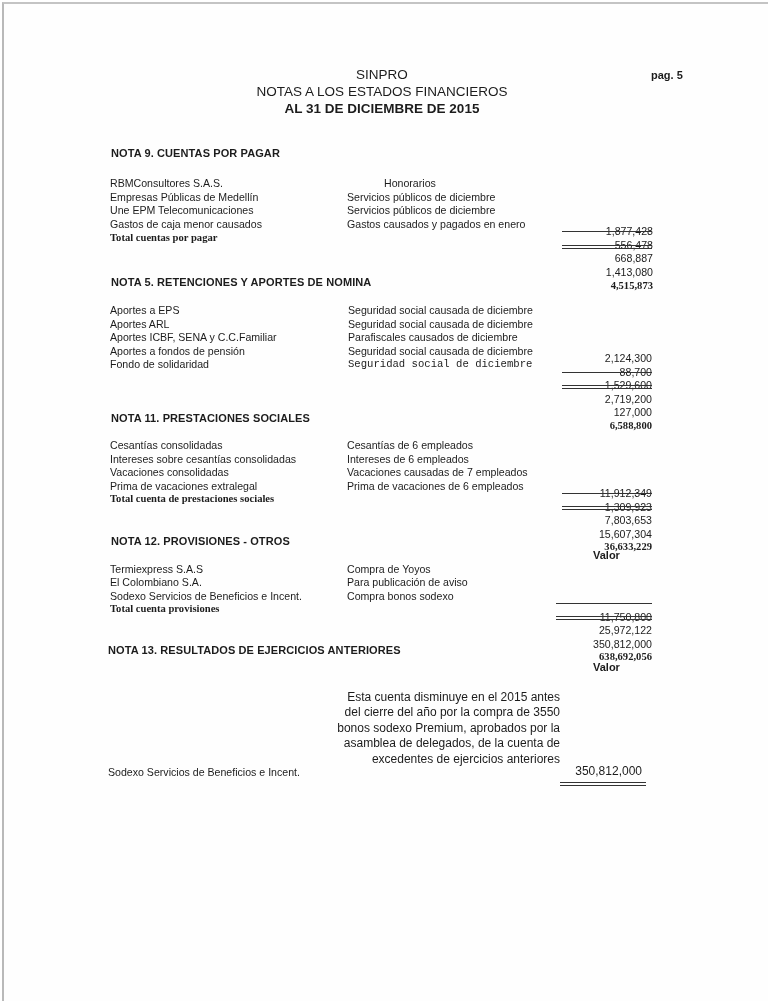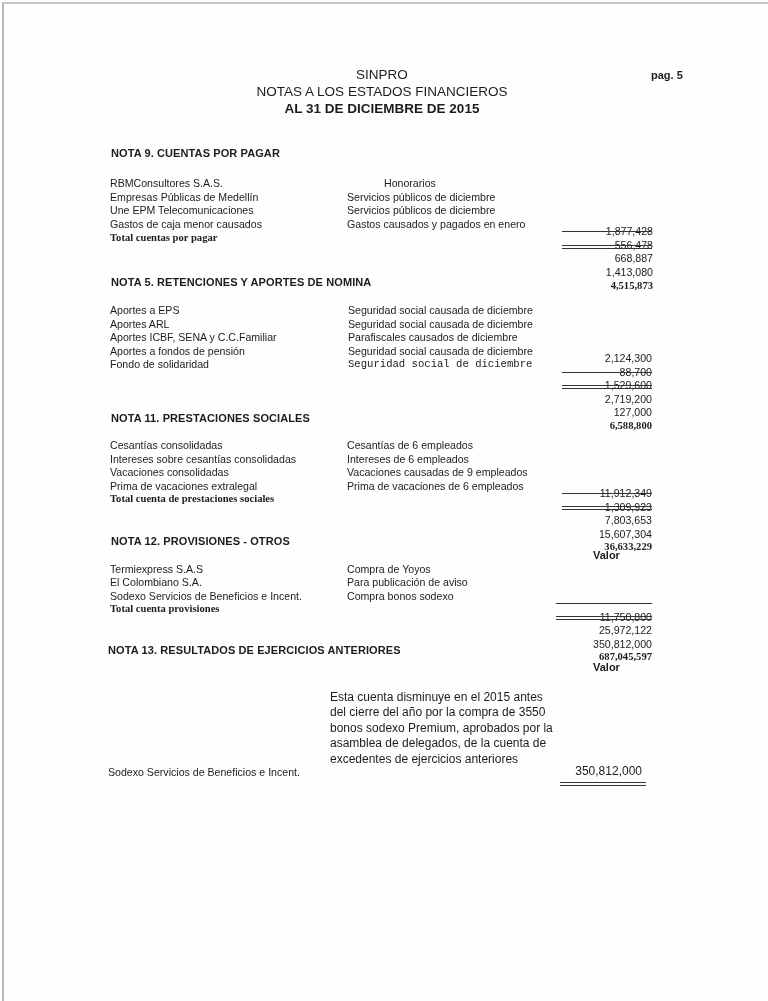--- a/index.html
+++ b/index.html
@@ -22,21 +22,21 @@
     .row { position: absolute; left: 110px; width: 540px; height: 14px; font-size: 10.6px; line-height: 14px; }
     .row .c1 { position: absolute; left: 0; }
     .row .c2 { position: absolute; left: 0; }
     .row .c3 { position: absolute; right: 0; text-align: right; margin-top: 48px; }
     .row.total { font-weight: bold; font-family: Liberation Serif, serif; }
     .line-single { position: absolute; border-top: 1.3px solid #333; }
     .line-double { position: absolute; border-top: 1.3px solid #333; height: 2px; border-bottom: 1.3px solid #333; }
     .valor-h { position: absolute; font-size: 11px; font-weight: bold; }
     .note13-text {
       position: absolute; left: 330px; width: 230px; top: 690px;
-      text-align: left; font-size: 12px; line-height: 15.4px; white-space: normal;
+      text-align: right; font-size: 12px; line-height: 15.4px; white-space: normal;
     }
     .note13-left { position: absolute; left: 108px; top: 766px; font-size: 10.6px; }
     .note13-amt { position: absolute; left: 561px; width: 81px; top: 764px; font-size: 12px; text-align: right; }
   </style>
 </head>
 <body>
 
 <div class="page"></div>
 
 <div class="hdr t1">SINPRO</div>
@@ -115,21 +115,21 @@
     <span class="c2" style="left:237px;">Cesantías de 6 empleados</span>
     <span class="c3" style="right:-2px;">11,912,349</span>
   </div>
   <div class="row" style="top:451.5px;">
     <span class="c1">Intereses sobre cesantías consolidadas</span>
     <span class="c2" style="left:237px;">Intereses de 6 empleados</span>
     <span class="c3" style="right:-2px;">1,309,923</span>
   </div>
   <div class="row" style="top:465px;">
     <span class="c1">Vacaciones consolidadas</span>
-    <span class="c2" style="left:237px;">Vacaciones causadas de 9 empleados</span>
+    <span class="c2" style="left:237px;">Vacaciones causadas de 7 empleados</span>
     <span class="c3" style="right:-2px;">7,803,653</span>
   </div>
   <div class="row" style="top:478.5px;">
     <span class="c1">Prima de vacaciones extralegal</span>
     <span class="c2" style="left:237px;">Prima de vacaciones de 6 empleados</span>
     <span class="c3" style="right:-2px;">15,607,304</span>
   </div>
   <div class="line-single" style="left:562px; width:90px; top:492.5px;"></div>
   <div class="row total" style="top:491.5px;">
     <span class="c1">Total cuenta de prestaciones sociales</span>
@@ -152,21 +152,21 @@
     <span class="c3" style="right:-2px;">25,972,122</span>
   </div>
   <div class="row" style="top:588.5px;">
     <span class="c1">Sodexo Servicios de Beneficios e Incent.</span>
     <span class="c2" style="left:237px;">Compra bonos sodexo</span>
     <span class="c3" style="right:-2px;">350,812,000</span>
   </div>
   <div class="line-single" style="left:556px; width:96px; top:602.5px;"></div>
   <div class="row total" style="top:601.5px;">
     <span class="c1">Total cuenta provisiones</span>
-    <span class="c3" style="right:-2px;">687,045,597</span>
+    <span class="c3" style="right:-2px;">638,692,056</span>
   </div>
   <div class="line-double" style="left:556px; width:96px; top:616px;"></div>
 </div>
 
 <div class="sec-title" style="top:644px; left:108px;">NOTA 13.  RESULTADOS DE EJERCICIOS ANTERIORES</div>
 <div class="valor-h" style="left:593px; top:661px;">Valor</div>
 <div class="note13-text">Esta cuenta disminuye en el 2015 antes del cierre del año por la compra de 3550 bonos sodexo Premium, aprobados por la asamblea de delegados, de la cuenta de excedentes de ejercicios anteriores</div>
 <div class="note13-left">Sodexo Servicios de Beneficios e Incent.</div>
 <div class="note13-amt">350,812,000</div>
 <div class="line-double" style="left:560px; width:86px; top:782px;"></div>

